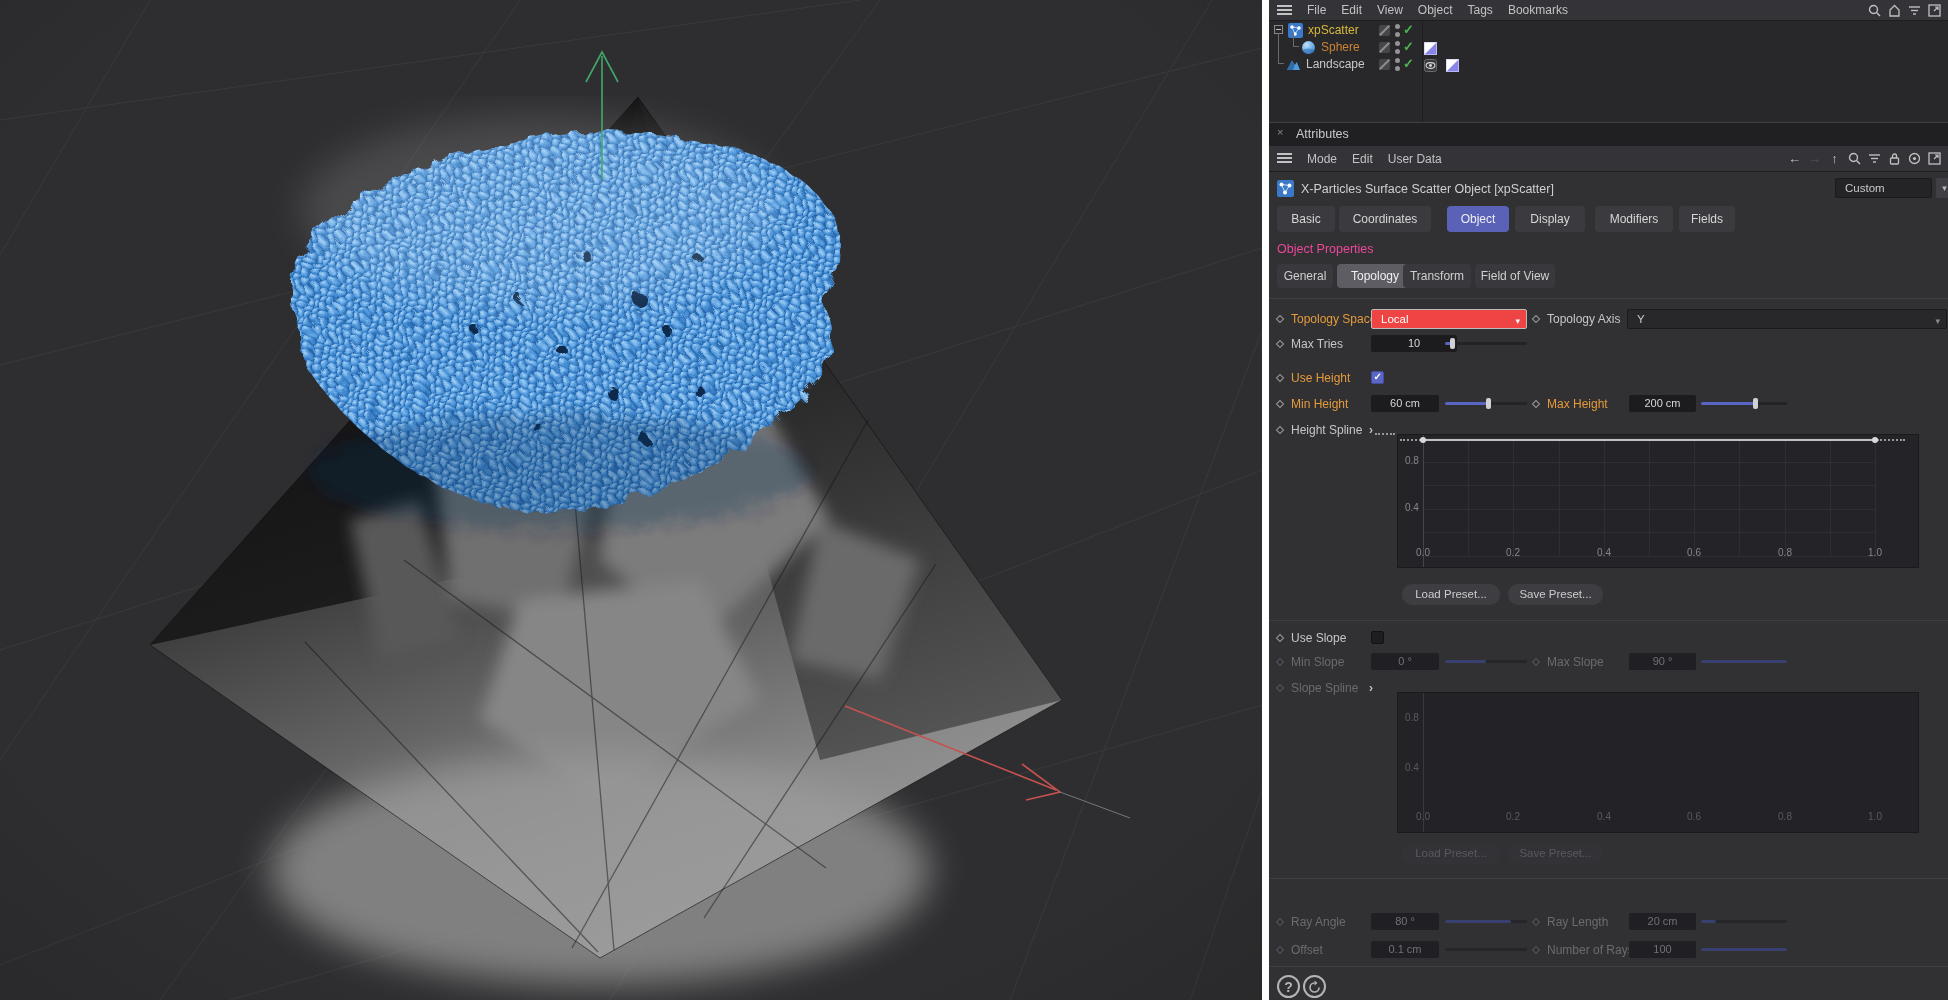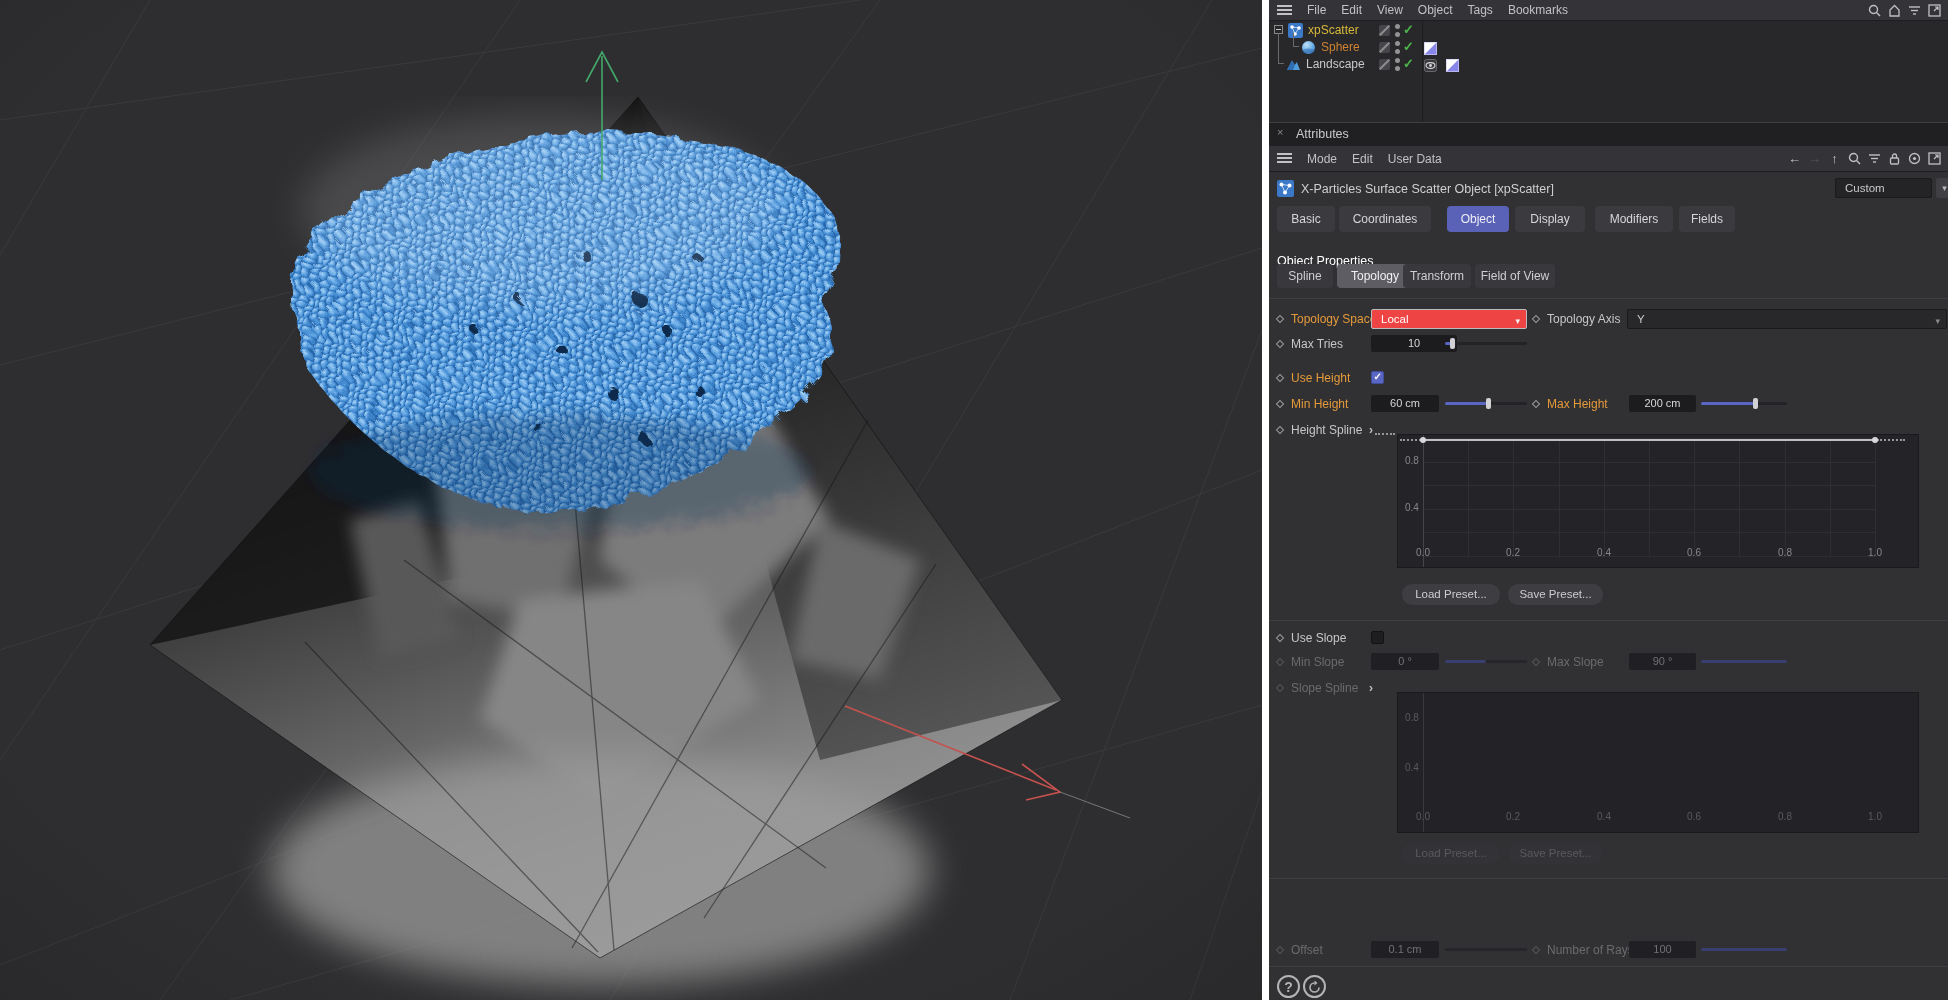--- a/index.html
+++ b/index.html
@@ -52,21 +52,21 @@
   .dropdown { position:absolute; height:20px; background:#28282b; border:1px solid #1a1a1c; border-radius:2px; color:#c8c8ca; font-size:11.5px; line-height:18px; padding-left:9px; }
   .dropdown::after { content:"▾"; position:absolute; right:6px; top:2px; font-size:9px; color:#8a8a8d; }
   .dropdown.lit { background:#ef4444; border-color:#bbbbbd; color:#ffffff; }
   .dropdown.lit::after { color:#efefef; }
   #custom-dd { left:566px; top:178px; width:97px; background:#242427; }
   #custom-dd::after { content:""; }
   #custom-dd-btn { position:absolute; left:667px; top:178px; width:17px; height:20px; background:#3f3f44; border-radius:2px; color:#b8b8ba; font-size:9px; text-align:center; line-height:20px; }
 
   .tab { position:absolute; top:206px; height:26px; background:#3b3b3f; border-radius:4px; color:#d6d6d8; font-size:12px; text-align:center; line-height:26px; }
   .tab.active { background:#5a62b8; color:#eeeef2; }
-  #section-heading { position:absolute; left:8px; top:254px; font-size:12.5px; color:#ffffff; }
+  #section-heading { position:absolute; left:8px; top:242px; font-size:12.5px; color:#ec4899; }
   .subtab { position:absolute; top:264px; height:24px; background:#39393d; border-radius:4px; color:#cfcfd1; font-size:12px; text-align:center; line-height:24px; }
   .subtab.active { background:#5d5d63; color:#f0f0f2; }
 
   .hdiv { position:absolute; left:0; width:100%; height:1px; background:#3e3e42; }
 
   .row { position:absolute; left:0; width:100%; height:20px; }
   .kf { position:absolute; top:7px; width:6px; height:6px; border:1px solid #9a9a9c; transform:rotate(45deg); }
   .kf.dim { border-color:#55555a; }
   .plabel { position:absolute; top:3px; font-size:12px; color:#c6c6c8; white-space:nowrap; }
   .plabel.orange { color:#e59a3a; }
@@ -424,21 +424,21 @@
 
     <span class="tab" style="left:8px; width:58px">Basic</span>
     <span class="tab" style="left:70px; width:92px">Coordinates</span>
     <span class="tab active" style="left:178px; width:62px">Object</span>
     <span class="tab" style="left:246px; width:70px">Display</span>
     <span class="tab" style="left:326px; width:78px">Modifiers</span>
     <span class="tab" style="left:410px; width:56px">Fields</span>
 
     <span id="section-heading">Object Properties</span>
 
-    <span class="subtab" style="left:8px; width:56px">Spline</span>
+    <span class="subtab" style="left:8px; width:56px">General</span>
     <span class="subtab active" style="left:68px; width:76px">Topology</span>
     <span class="subtab" style="left:134px; width:68px">Transform</span>
     <span class="subtab" style="left:206px; width:80px">Field of View</span>
 
     <div class="hdiv" style="top:298px"></div>
 
     <div class="row" style="top:309px">
       <span class="kf" style="left:8px"></span>
       <span class="plabel orange" style="left:22px">Topology Space</span>
       <span class="dropdown lit" style="left:102px; top:0; width:156px">Local</span>
@@ -553,20 +553,36 @@
       <span class="xlab" style="left:387px; top:118px">0.8</span>
       <span class="xlab" style="left:477px; top:118px">1.0</span>
     </div>
 
     <span class="pillbtn dim" style="left:133px; top:843px; width:98px">Load Preset...</span>
     <span class="pillbtn dim" style="left:239px; top:843px; width:95px">Save Preset...</span>
 
     <div class="hdiv" style="top:878px"></div>
 
 
+    <div class="row" style="top:912px">
+      <span class="kf dim" style="left:8px"></span>
+      <span class="plabel dim" style="left:22px">Ray Angle</span>
+      <span class="vbox dim" style="left:102px; width:68px">80 °</span>
+      <span class="slider dim" style="left:176px; width:82px">
+          <i class="track"></i>
+          <i class="fill" style="width:80%"></i>
+        </span>
+      <span class="kf dim" style="left:264px"></span>
+      <span class="plabel dim" style="left:278px">Ray Length</span>
+      <span class="vbox dim" style="left:360px; width:67px">20 cm</span>
+      <span class="slider dim" style="left:432px; width:86px">
+          <i class="track"></i>
+          <i class="fill" style="width:18%"></i>
+        </span>
+    </div>
 
     <div class="row" style="top:940px">
       <span class="kf dim" style="left:8px"></span>
       <span class="plabel dim" style="left:22px">Offset</span>
       <span class="vbox dim" style="left:102px; width:68px">0.1 cm</span>
       <span class="slider dim" style="left:176px; width:82px">
           <i class="track"></i>
         </span>
       <span class="kf dim" style="left:264px"></span>
       <span class="plabel dim" style="left:278px">Number of Rays</span>

